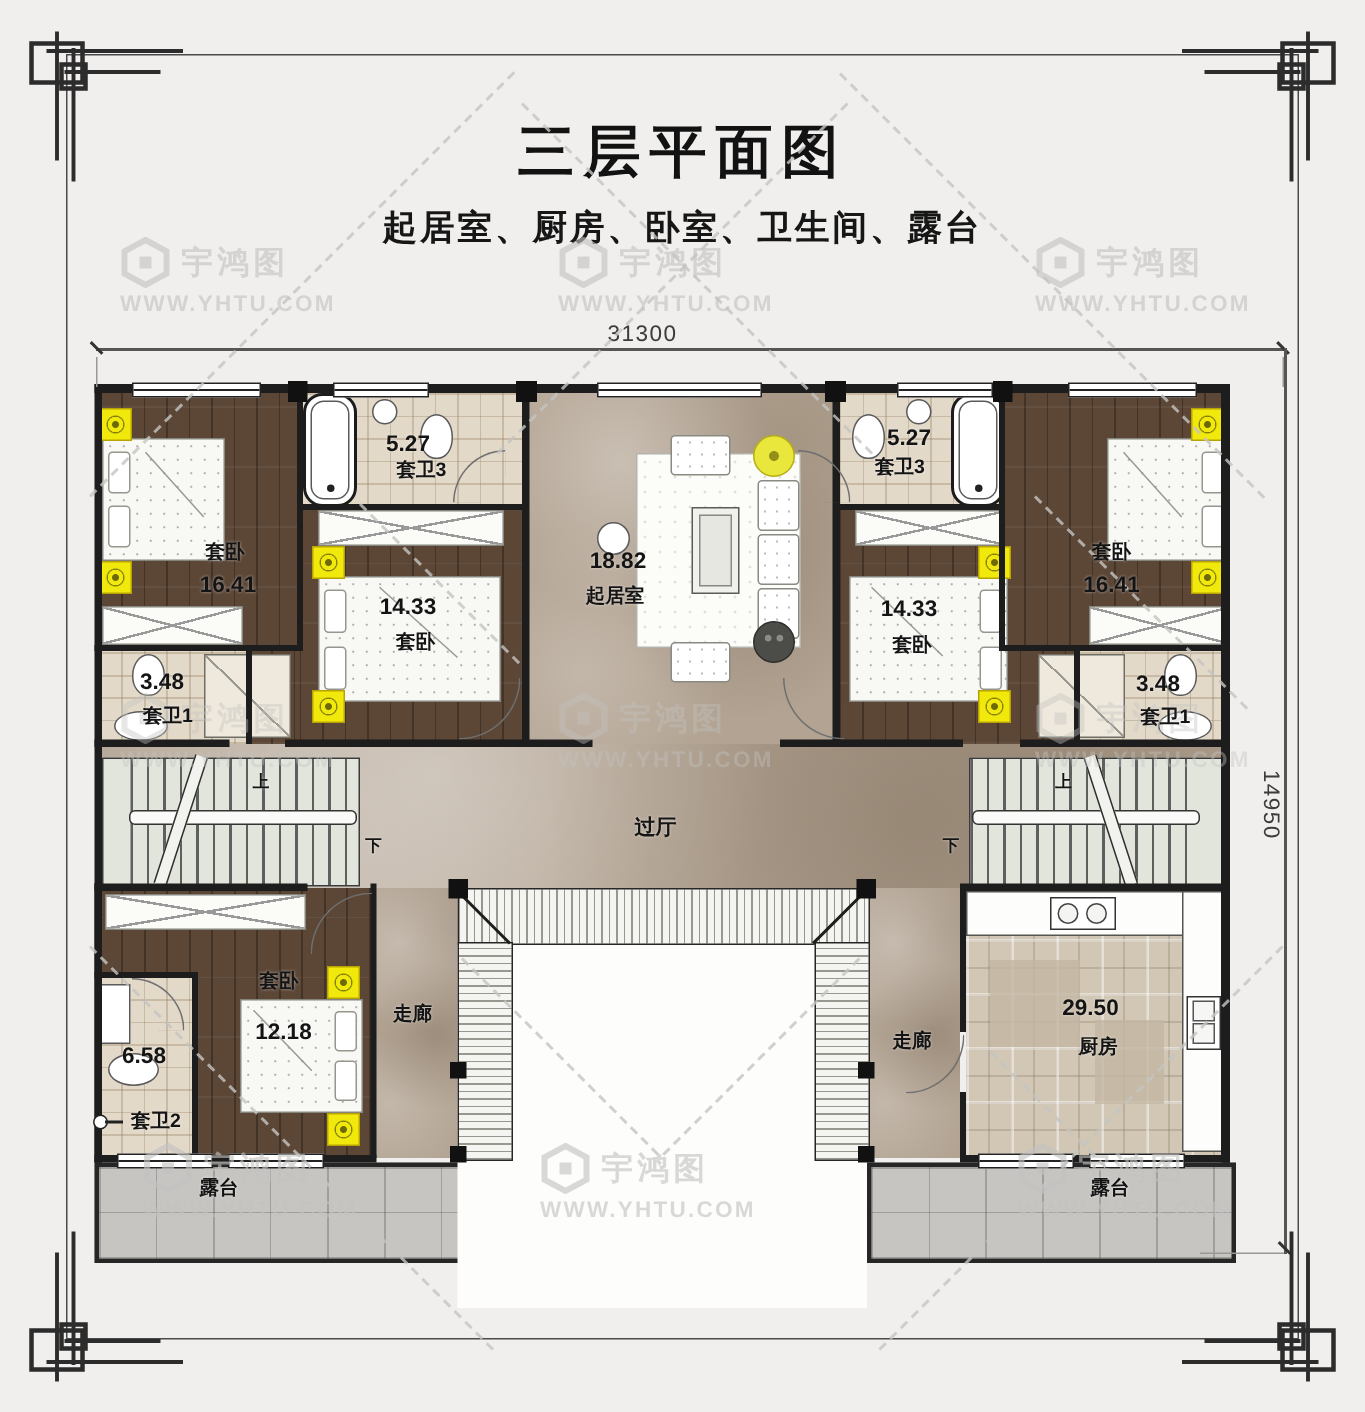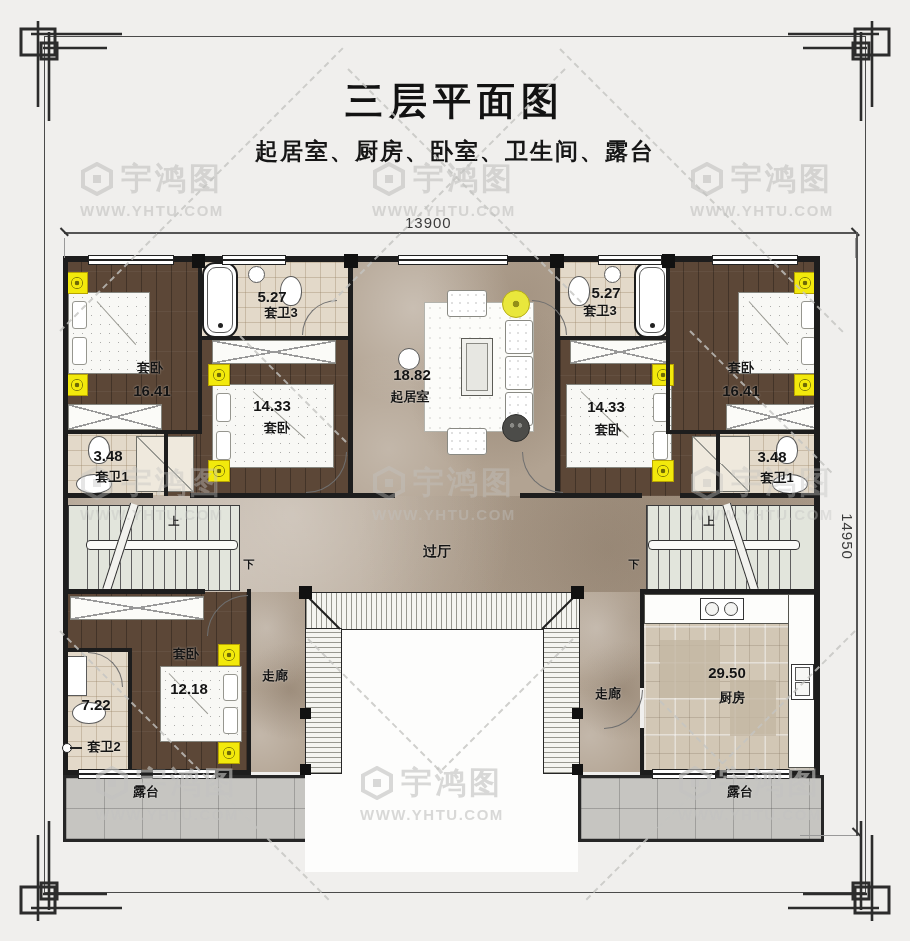--- a/index.html
+++ b/index.html
@@ -68,21 +68,21 @@
   .darkchair{background:#4c4c49;border:1.5px solid #2e2e2c;border-radius:50%;background-image:radial-gradient(circle at 35% 40%,#8a8a86 2px,transparent 2.5px),radial-gradient(circle at 65% 40%,#8a8a86 2px,transparent 2.5px);}
   
   .lbl{z-index:8;font-weight:700;color:#141414;white-space:nowrap;transform:translate(-50%,-50%);text-shadow:0 0 2px rgba(255,255,255,.55);}
   .lname{font-size:13px;}
   .larea{font-size:15px;}
   .lsmall{font-size:11px;}
   .leadc{width:8px;height:8px;border:1.5px solid #222;border-radius:50%;background:#fff;z-index:8;}
   .leadl{height:1.6px;background:#222;z-index:8;}
   
   .wm{z-index:7;opacity:.62;color:#c3c3c1;}
-  .wm-row{display:flex;align-items:center;gap:7px;font-size:31px;font-weight:700;letter-spacing:3px;}
+  .wm-row{display:flex;align-items:center;gap:7px;font-size:21px;font-weight:700;letter-spacing:3px;}
   .wm-url{font-size:15px;font-weight:700;letter-spacing:1.5px;margin-top:2px;}
   .diag{border-top:2px dashed #c5c5c2;transform-origin:left center;z-index:7;opacity:.8;}
 </style>
 </head>
 <body>
 
 <div class="abs page-border"></div>
 
 <svg class="abs corner" style="left:14px;top:14px" viewBox="0 0 110 110">
   <g fill="none" stroke="#2c2c2c">
@@ -126,21 +126,21 @@
 </svg>
 
 <div class="abs title">三层平面图</div>
 <div class="abs subtitle">起居室、厨房、卧室、卫生间、露台</div>
 
 <div class="abs dimline" style="left:64px;top:232px;width:792px;height:1.6px"></div>
 <div class="abs dimtick" style="left:59px;top:231px"></div>
 <div class="abs dimtick" style="left:850px;top:231px"></div>
 <div class="abs dimext" style="left:64px;top:238px;width:1.2px;height:20px"></div>
 <div class="abs dimext" style="left:855px;top:238px;width:1.2px;height:20px"></div>
-<div class="abs dimtext" style="left:405px;top:214px">13900</div>
+<div class="abs dimtext" style="left:405px;top:214px">31300</div>
 
 <div class="abs dimline" style="left:856px;top:232px;width:1.6px;height:604px"></div>
 <div class="abs dimtick" style="left:851px;top:831px"></div>
 <div class="abs dimext" style="left:800px;top:835px;width:56px;height:1.2px"></div>
 <div class="abs dimtext" style="left:824px;top:528px;transform:rotate(90deg)">14950</div>
 
 <div class="abs floor wood" style="left:66px;top:261px;width:134px;height:171px"></div>
 <div class="abs floor btile" style="left:200px;top:261px;width:148px;height:77px"></div>
 <div class="abs floor wood" style="left:200px;top:338px;width:148px;height:158px"></div>
 <div class="abs floor btile" style="left:66px;top:432px;width:100px;height:64px"></div>
@@ -332,21 +332,21 @@
 <div class="abs lbl lname" style="left:600px;top:311px">套卫3</div>
 <div class="abs lbl larea" style="left:606px;top:406px">14.33</div>
 <div class="abs lbl lname" style="left:608px;top:430px">套卧</div>
 <div class="abs lbl lname" style="left:741px;top:368px">套卧</div>
 <div class="abs lbl larea" style="left:741px;top:390px">16.41</div>
 <div class="abs lbl larea" style="left:772px;top:456px">3.48</div>
 <div class="abs lbl lname" style="left:777px;top:478px">套卫1</div>
 <div class="abs lbl lname" style="left:437px;top:552px;font-size:14px">过厅</div>
 <div class="abs lbl lname" style="left:186px;top:654px">套卧</div>
 <div class="abs lbl larea" style="left:189px;top:688px">12.18</div>
-<div class="abs lbl larea" style="left:96px;top:704px">7.22</div>
+<div class="abs lbl larea" style="left:96px;top:704px">6.58</div>
 <div class="abs lbl lname" style="left:104px;top:747px">套卫2</div>
 <div class="abs leadc" style="left:62px;top:743px"></div>
 <div class="abs leadl" style="left:70px;top:747px;width:12px"></div>
 <div class="abs lbl lname" style="left:275px;top:676px">走廊</div>
 <div class="abs lbl lname" style="left:608px;top:694px">走廊</div>
 <div class="abs lbl larea" style="left:727px;top:672px">29.50</div>
 <div class="abs lbl lname" style="left:732px;top:698px">厨房</div>
 <div class="abs lbl lname" style="left:146px;top:792px">露台</div>
 <div class="abs lbl lname" style="left:740px;top:792px">露台</div>
 <div class="abs lbl lsmall" style="left:174px;top:521px">上</div>

